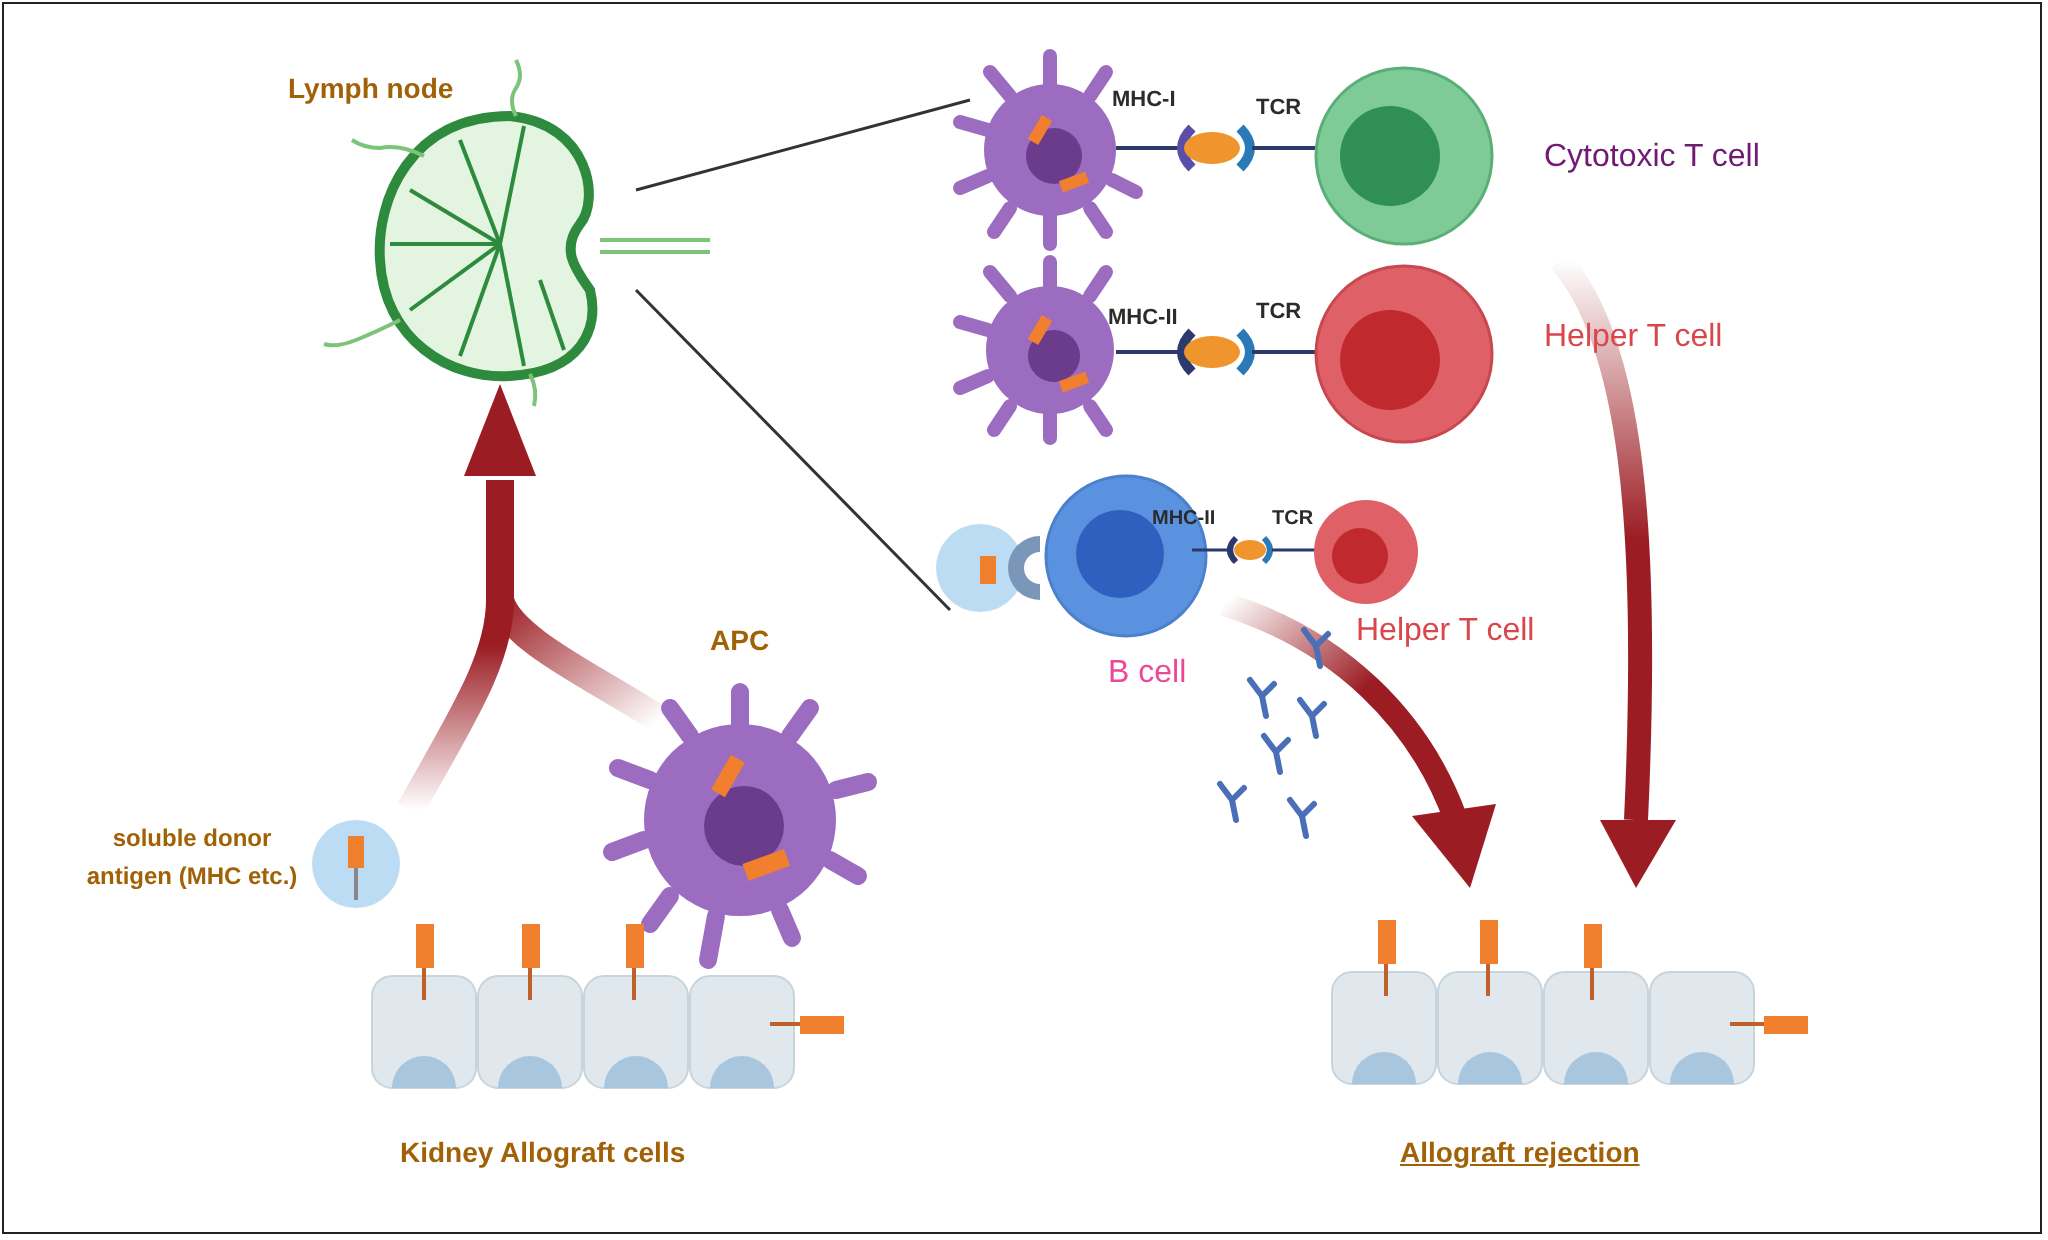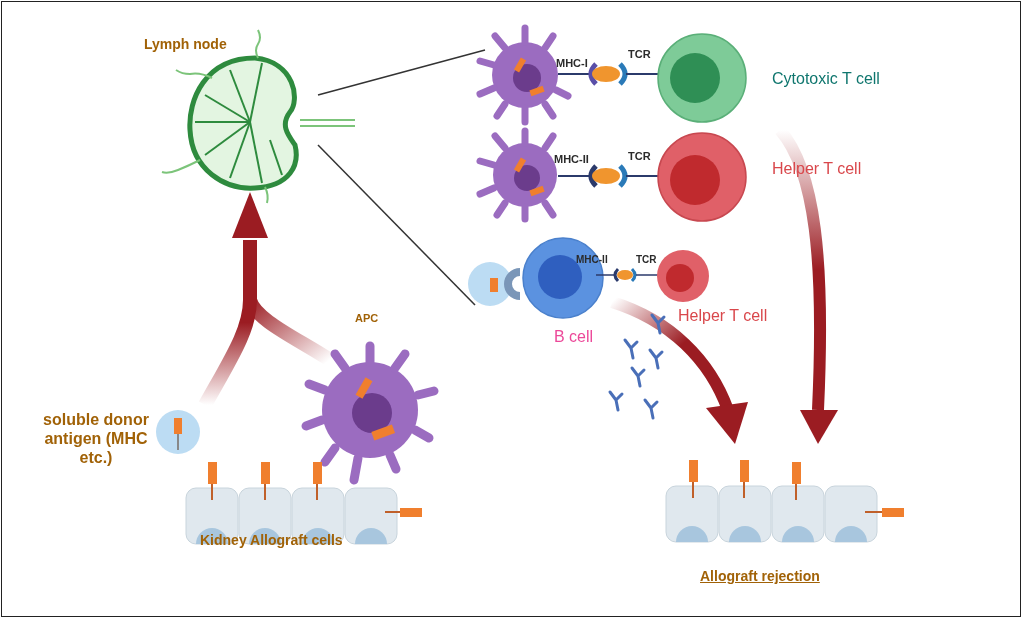--- a/index.html
+++ b/index.html
@@ -227,26 +227,26 @@
     <g stroke="#c0602a" stroke-width="2">
         <line x1="693" y1="482" x2="693" y2="498"></line>
         <line x1="744" y1="482" x2="744" y2="498"></line>
         <line x1="796" y1="484" x2="796" y2="500"></line>
         <line x1="865" y1="512" x2="882" y2="512"></line>
       </g>
   </g>
 </svg>
 
 <div class="lbl bold" style="left:144px;top:36px;font-size:14px;">Lymph node</div>
-<div class="lbl small" style="left:556px;top:57px;">MHC-I</div>
+<div class="lbl small" style="left:556px;top:44px;">MHC-I</div>
 <div class="lbl small" style="left:628px;top:48px;">TCR</div>
-<div class="lbl" style="left:772px;top:70px;font-size:16px;color:#0f766e;">Cytotoxic T cell</div>
+<div class="lbl" style="left:772px;top:70px;font-size:16px;color:#701a75;">Cytotoxic T cell</div>
 <div class="lbl small" style="left:554px;top:153px;">MHC-II</div>
 <div class="lbl small" style="left:628px;top:150px;">TCR</div>
 <div class="lbl" style="left:772px;top:160px;font-size:16px;color:#d9474b;">Helper T cell</div>
 <div class="lbl small" style="left:576px;top:254px;font-size:10px;">MHC-II</div>
 <div class="lbl small" style="left:636px;top:254px;font-size:10px;">TCR</div>
 <div class="lbl" style="left:678px;top:307px;font-size:16px;color:#d9474b;">Helper T cell</div>
 <div class="lbl" style="left:554px;top:328px;font-size:16px;color:#ec4899;">B cell</div>
-<div class="lbl bold" style="left:355px;top:312px;font-size:11px;">APC</div>
-<div class="lbl bold" style="left:40px;top:410px;width:112px;white-space:normal;text-align:center;font-size:16px;line-height:19px;">soluble donor antigen (MHC etc.)</div>
-<div class="lbl bold" style="left:200px;top:532px;font-size:14px;">Kidney Allograft cells</div>
+<div class="lbl bold" style="left:355px;top:312px;font-size:14px;">APC</div>
+<div class="lbl bold" style="left:40px;top:410px;width:112px;white-space:normal;text-align:center;font-size:12px;line-height:19px;">soluble donor antigen (MHC etc.)</div>
+<div class="lbl bold" style="left:200px;top:568px;font-size:14px;">Kidney Allograft cells</div>
 <div class="lbl bold" style="left:700px;top:568px;font-size:14px;text-decoration:underline;">Allograft rejection</div>
 
 </body></html>

